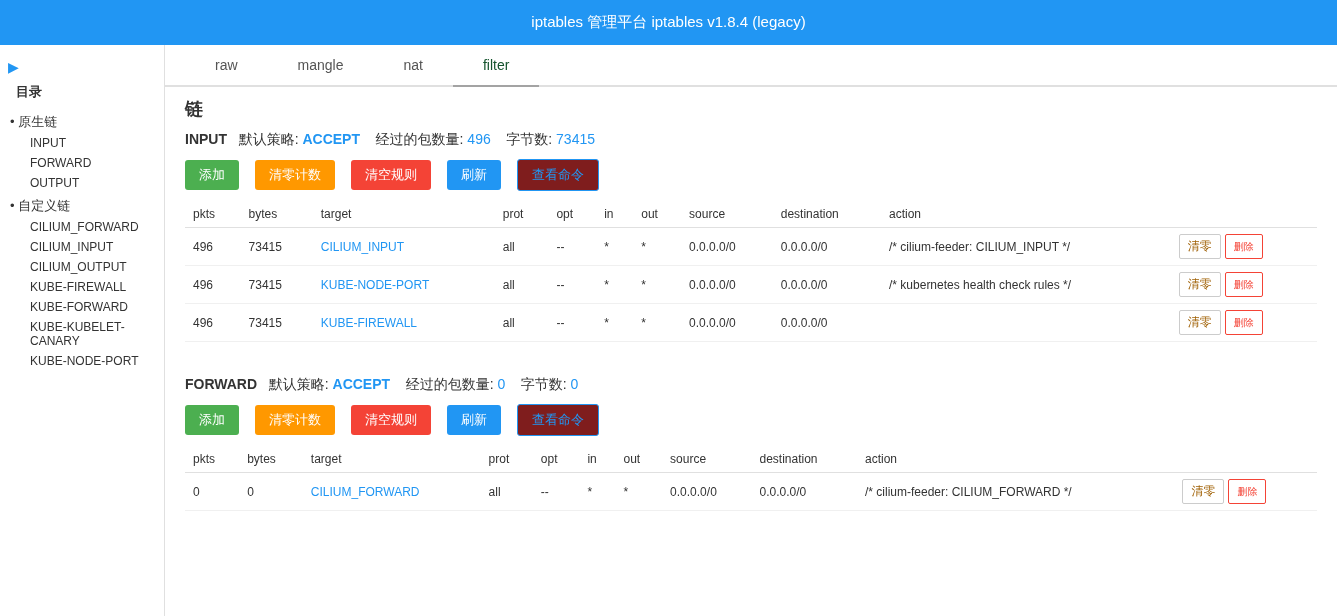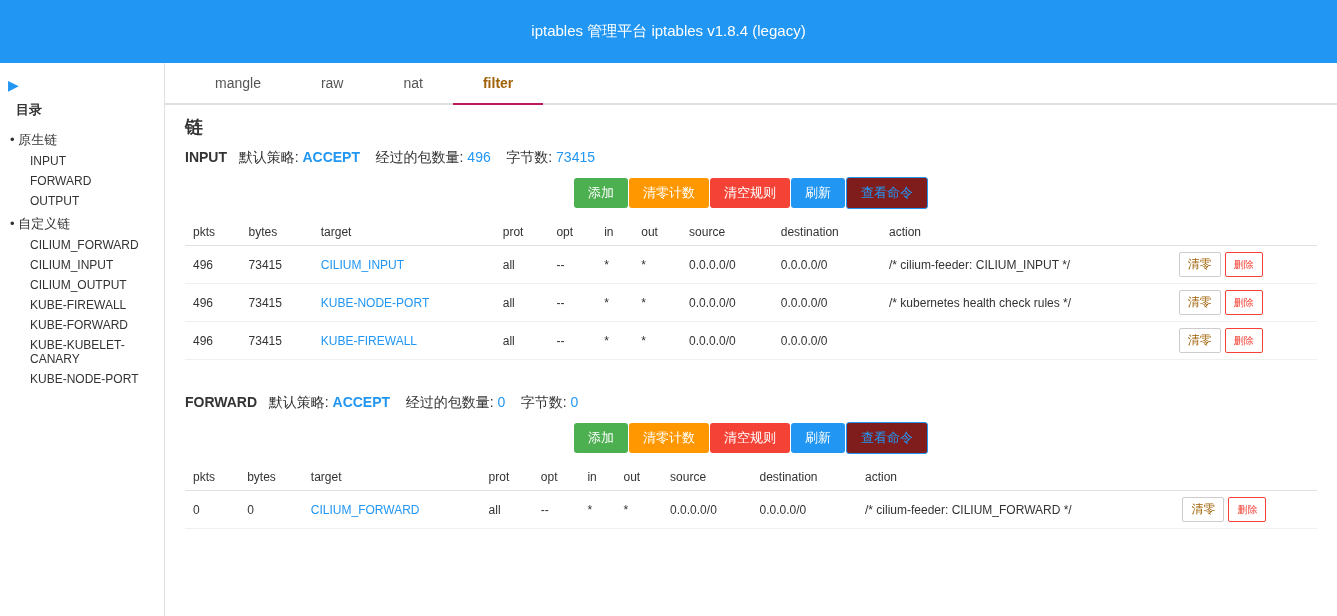--- a/index.html
+++ b/index.html
@@ -3,21 +3,21 @@
   <meta charset="utf-8">
   <style>
     * { box-sizing: border-box; margin: 0; padding: 0; }
     body { font-family: Arial, sans-serif; font-size: 13px; background: #fff; color: #333; }
 
     
     .header {
       background: #2196F3;
       color: white;
       text-align: center;
-      padding: 22px;
+      padding: 13px;
       font-size: 15px;
       font-weight: normal;
     }
 
     
     .main-layout {
       display: flex;
       height: calc(616px - 42px);
     }
 
@@ -70,23 +70,23 @@
     }
     .tab {
       padding: 12px 30px;
       cursor: pointer;
       color: #555;
       font-size: 14px;
       border-bottom: 2px solid transparent;
       margin-bottom: -2px;
     }
     .tab.active {
-      color: #a16207;
-      border-bottom: 2px solid #be185d;
-      font-weight: bold;
+      color: #14532d;
+      border-bottom: 2px solid #a3a3a3;
+      font-weight: normal;
     }
 
     
     .chain-section {
       padding: 10px 20px;
     }
     .chain-heading {
       font-size: 18px;
       font-weight: bold;
       margin-bottom: 10px;
@@ -94,24 +94,23 @@
     }
     .chain-subheading {
       font-size: 14px;
       margin-bottom: 10px;
       color: #333;
     }
 
     
     .toolbar {
       display: flex;
-      gap: 1px;
+      gap: 16px;
       margin-bottom: 10px;
       align-items: center;
-      justify-content: center;
     }
     .btn {
       padding: 6px 14px;
       border: none;
       border-radius: 3px;
       cursor: pointer;
       font-size: 13px;
       color: white;
     }
     .btn-add { background: #4CAF50; }
@@ -199,22 +198,22 @@
     <div class="sidebar-subitem">CILIUM_OUTPUT</div>
     <div class="sidebar-subitem">KUBE-FIREWALL</div>
     <div class="sidebar-subitem">KUBE-FORWARD</div>
     <div class="sidebar-subitem">KUBE-KUBELET-CANARY</div>
     <div class="sidebar-subitem">KUBE-NODE-PORT</div>
   </div>
 
   <div class="content">
 
     <div class="tabs">
+      <div class="tab">raw</div>
       <div class="tab">mangle</div>
-      <div class="tab">raw</div>
       <div class="tab">nat</div>
       <div class="tab active">filter</div>
     </div>
 
     <div class="chain-section">
       <div class="chain-heading">链</div>
 
       <div class="chain-block">
         <div class="chain-subheading">
           <span style="font-weight:bold; color:#333;">INPUT</span>

